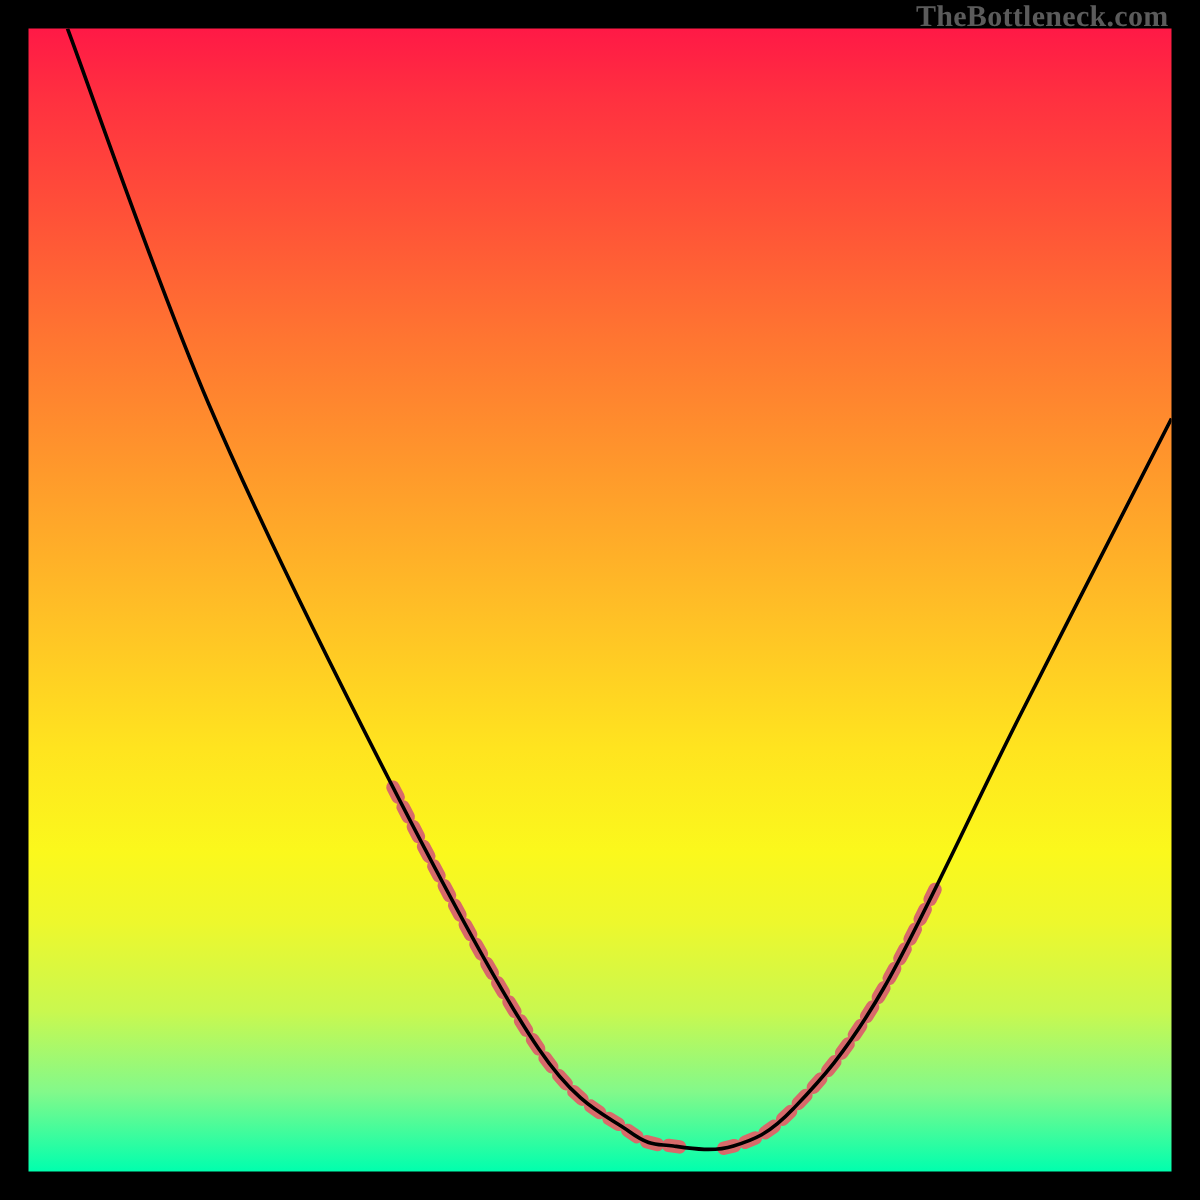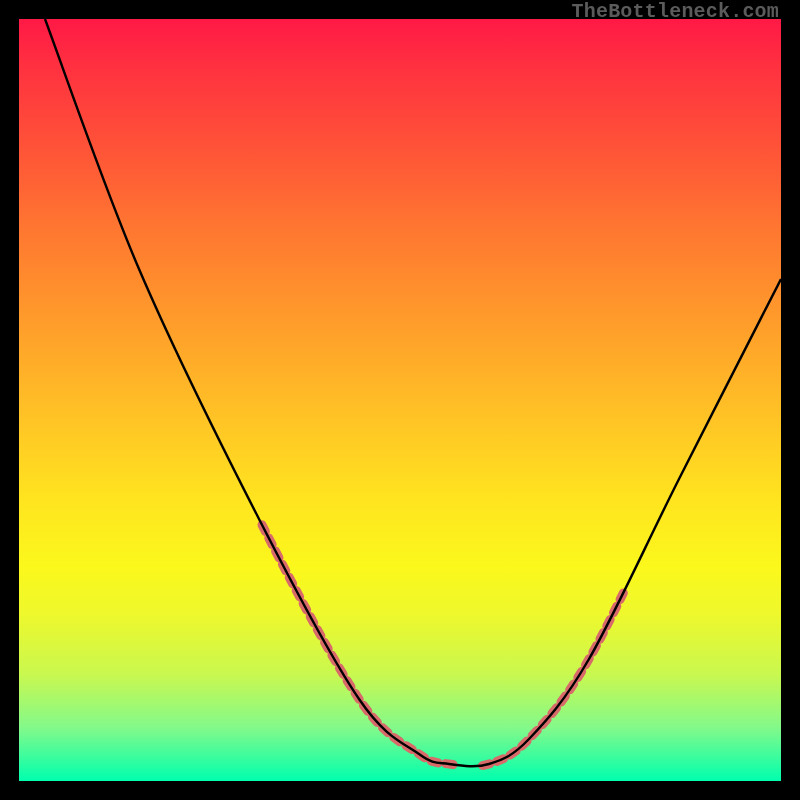--- a/index.html
+++ b/index.html
@@ -35,21 +35,21 @@
       #fbf81c 72%,
       #eef82c 78%,
       #c9f84f 86%,
       #83f98a 93%,
       #00ffae 100%);
   }
   .watermark {
     position: absolute;
     top: 0px;
     right: 21px;
-    font-family: Liberation Mono, monospace;
+    font-family: Liberation Serif, serif;
     font-size: 20px;
     font-weight: bold;
     color: #5b5b5b;
     letter-spacing: 0.2px;
     text-align: right;
   }
   svg.curve {
     position: absolute;
     left: 0;
     top: 0;

